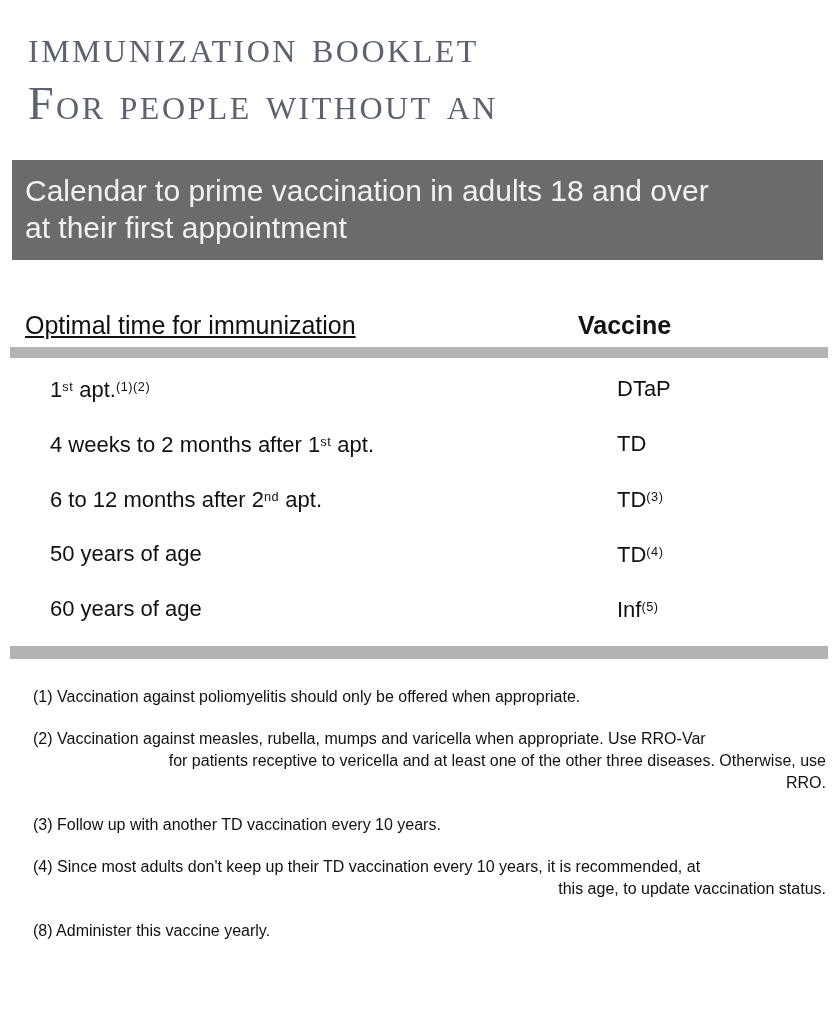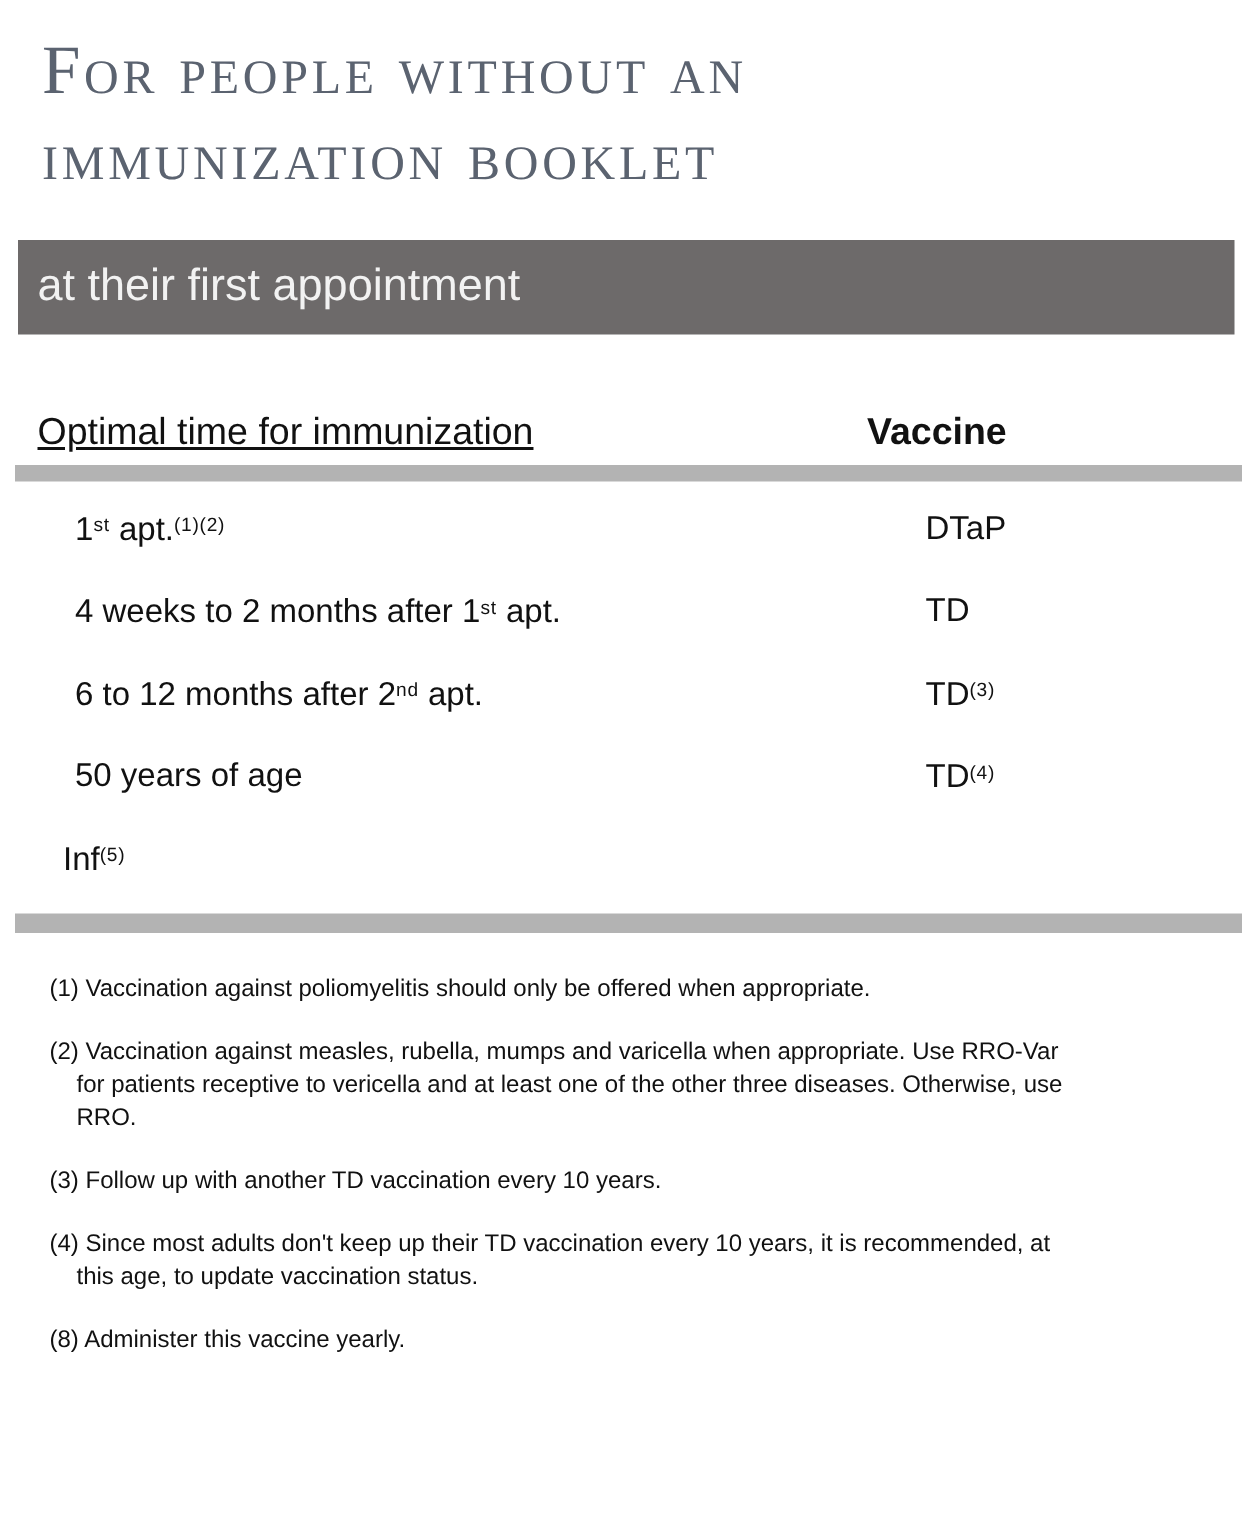--- a/index.html
+++ b/index.html
@@ -80,33 +80,34 @@
   }
 
   
   .footnotes { margin: 27px 12px 0 33px; }
   .footnote { margin: 0 0 20px 0; }
   .fline {
     font-size: 16px;
     line-height: 22px;
     white-space: nowrap;
   }
-  .fline.cont { margin-left: 18px; }
+  .fline.cont { margin-left: 40px; text-align: right; }
 </style>
 </head>
 <body>
 
 <div class="page">
 
   <h1 class="title">
+    <span class="tline">immunization booklet</span>
     <span class="tline">For people without an</span>
-    <span class="tline">immunization booklet</span>
   </h1>
 
   <div class="banner">
+    <span class="bline">Calendar to prime vaccination in adults 18 and over</span>
     <span class="bline">at their first appointment</span>
   </div>
 
   <div class="thead">
     <div class="th-time">Optimal time for immunization</div>
     <div class="th-vaccine">Vaccine</div>
   </div>
 
   <div class="bar top"></div>
 
@@ -121,20 +122,21 @@
       </div>
       <div class="trow">
         <div class="cell time"><span>6 to 12 months after 2</span><sup class="sp">nd</sup><span> apt.</span></div>
         <div class="cell vax"><span>TD</span><sup class="sp">(3)</sup></div>
       </div>
       <div class="trow">
         <div class="cell time"><span>50 years of age</span></div>
         <div class="cell vax"><span>TD</span><sup class="sp">(4)</sup></div>
       </div>
       <div class="trow">
+        <div class="cell time"><span>60 years of age</span></div>
         <div class="cell vax"><span>Inf</span><sup class="sp">(5)</sup></div>
       </div>
     </div>
 
   <div class="bar bottom"></div>
 
   <div class="footnotes">
       <div class="footnote">
         <div class="fline">(1) Vaccination against poliomyelitis should only be offered when appropriate.</div>
       </div>

